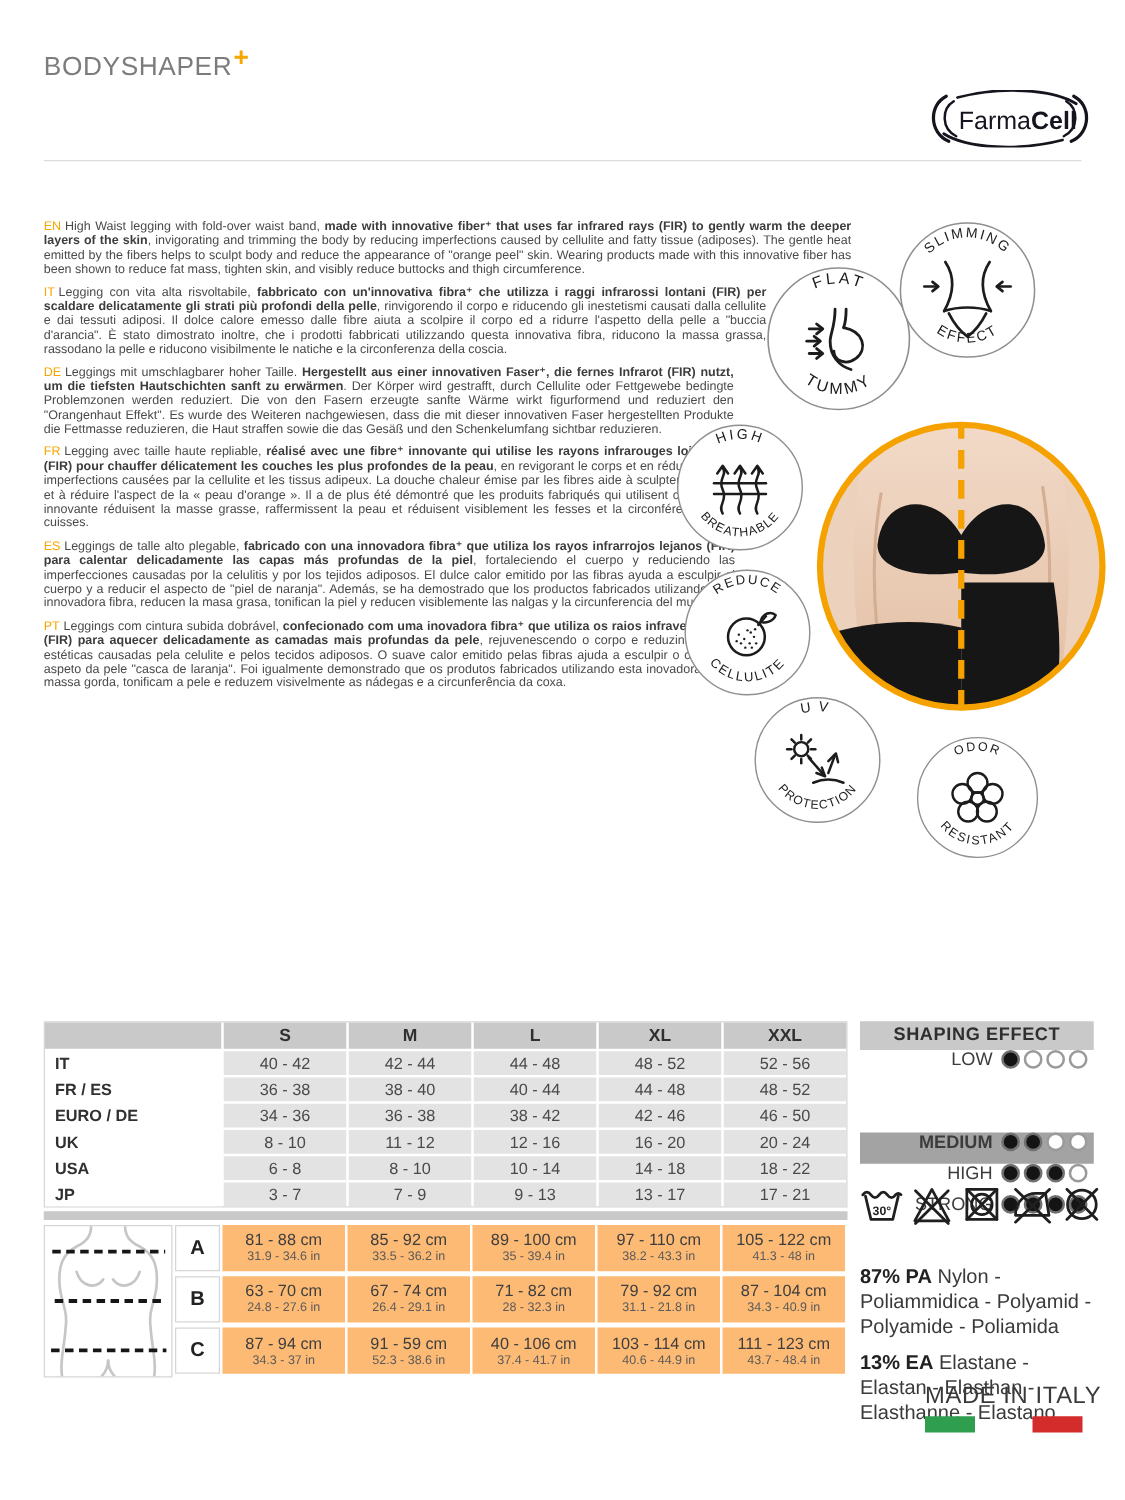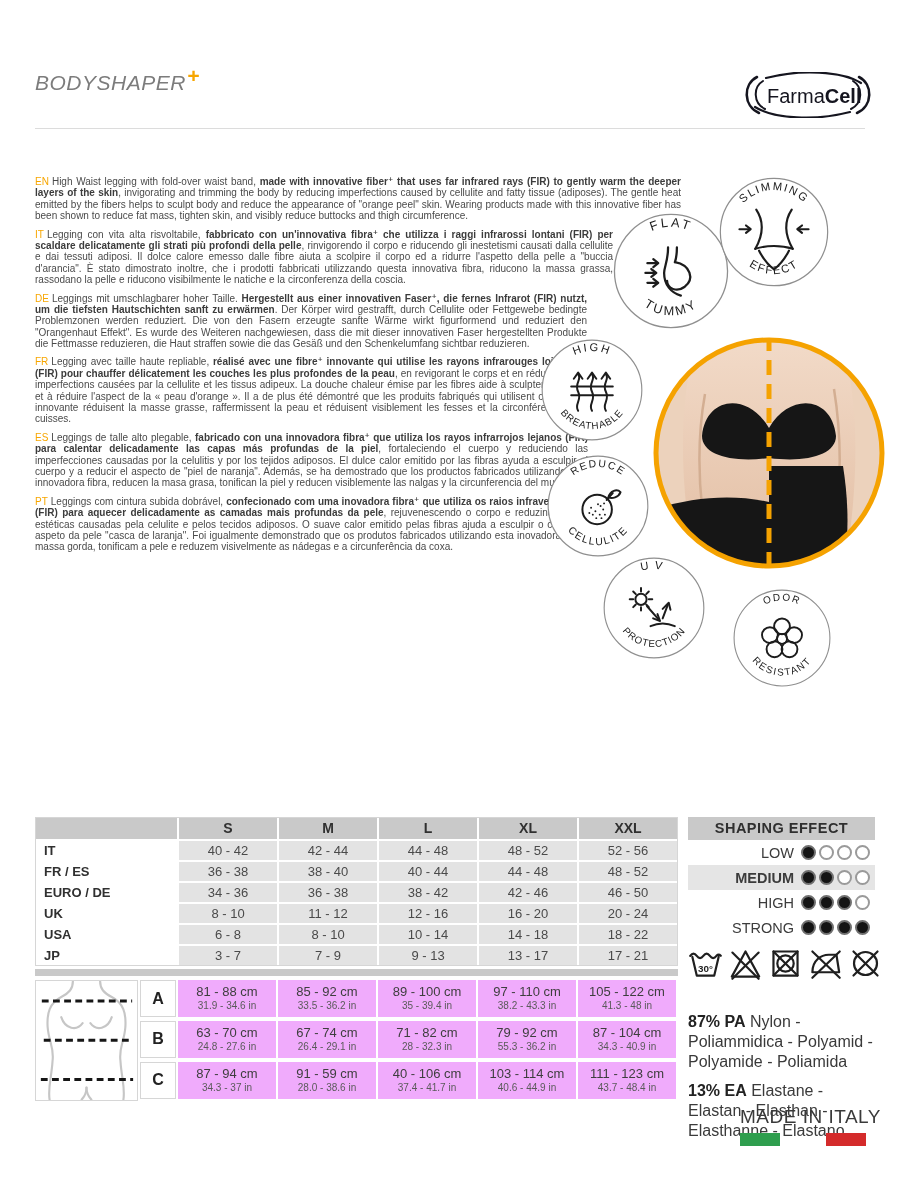--- a/index.html
+++ b/index.html
@@ -1,21 +1,21 @@
 <!DOCTYPE html>
 <html><head>
 <meta charset="utf-8">
 <style>
   html,body{margin:0;padding:0;background:#fff;}
   .page{position:relative;width:900px;height:1200px;background:#fff;overflow:hidden;
         font-family:"Liberation Sans","DejaVu Sans",sans-serif;color:#4a4a4a;}
   .abs{position:absolute;}
 
   
-  .brandline{left:35px;top:64px;font-size:21px;color:#7c7c7c;letter-spacing:.5px;font-style:italic;}
+  .brandline{left:35px;top:35px;font-size:21px;color:#7c7c7c;letter-spacing:.5px;}
   .brand-plus{color:#F7A600;font-weight:bold;font-size:21px;vertical-align:7px;margin-left:1px;}
   .product-title{left:33px;top:70px;font-size:42px;color:#8a8a8a;letter-spacing:2px;font-weight:400;}
   .head-rule{left:35px;top:128px;width:830px;height:1px;background:#dcdcdc;}
   .logo{left:740px;top:72px;width:136px;height:46px;}
   .logo svg{width:100%;height:100%;}
 
   
   .desc-col{left:35px;top:176px;width:650px;}
   p.desc{margin:0 0 7px 0;font-size:10px;line-height:1.14;text-align:justify;color:#4a4a4a;}
   p.desc .lang{color:#F7A600;margin-right:3px;}
@@ -40,31 +40,31 @@
                      font-size:13px;color:#4a4a4a;}
 
   .table-sep{left:35px;top:969px;width:643px;height:7px;background:#c9c9c9;}
 
   
   .meas-table{left:35px;top:980px;display:grid;grid-template-columns:103px 36px repeat(5,98px);gap:2px;background:#fff;}
   .meas-table .figcell{grid-row:1/4;background:#fff;border:1px solid #d6d6d6;box-sizing:border-box;}
   .meas-table .figcell svg{width:100%;height:100%;}
   .meas-table .mlabel{background:#fff;border:1px solid #d6d6d6;box-sizing:border-box;display:flex;
                       align-items:center;justify-content:center;font-weight:bold;font-size:16px;color:#222;height:37px;}
-  .meas-table .mcell{background:#f0abfc;height:37px;display:flex;flex-direction:column;
+  .meas-table .mcell{background:#fdba74;height:37px;display:flex;flex-direction:column;
                      align-items:center;justify-content:center;}
   .meas-table .cm{font-size:13px;color:#3e3e3e;line-height:1.15;}
   .meas-table .in{font-size:10px;color:#5a5a5a;line-height:1.15;}
 
   
   .shaping{left:688px;top:817px;width:187px;}
   .shaping .sh-title{background:#c9c9c9;height:23px;line-height:23px;text-align:center;
                      font-weight:bold;font-size:14.5px;color:#2f2f2f;letter-spacing:.5px;}
-  .sh-row{display:flex;align-items:center;justify-content:flex-end;height:25px;padding-right:5px;gap:7px;}
-  .sh-row.selected{background:#e5e5e5;}
+  .sh-row{display:flex;justify-content:flex-end;height:25px;padding-right:5px;gap:7px;}
+  .sh-row.selected{background:#a3a3a3;margin-top:41px;}
   .sh-row .sh-label{font-size:14.5px;color:#3c3c3c;}
   .sh-row.selected .sh-label{font-weight:bold;}
   .sh-dots{display:flex;gap:3px;}
   .dot{width:15px;height:15px;border-radius:50%;border:2.5px solid #9a9a9a;background:#fff;box-sizing:border-box;}
   .dot.filled{background:#141414;border-color:#707070;}
 
   
   .care-row{left:688px;top:946px;display:flex;gap:5px;}
   .care-row svg{width:35px;height:35px;}
   .ci{stroke:#1f1f1f;stroke-width:2;fill:none;stroke-linecap:round;stroke-linejoin:round;}
@@ -389,35 +389,35 @@
     <div class="mcell">
         <span class="cm">67 - 74 cm</span>
         <span class="in">26.4 - 29.1 in</span>
       </div>
     <div class="mcell">
         <span class="cm">71 - 82 cm</span>
         <span class="in">28 - 32.3 in</span>
       </div>
     <div class="mcell">
         <span class="cm">79 - 92 cm</span>
-        <span class="in">55.3 - 36.2 in</span>
+        <span class="in">31.1 - 21.8 in</span>
       </div>
     <div class="mcell">
         <span class="cm">87 - 104 cm</span>
         <span class="in">34.3 - 40.9 in</span>
       </div>
 
     <div class="mlabel">C</div>
     <div class="mcell">
         <span class="cm">87 - 94 cm</span>
         <span class="in">34.3 - 37 in</span>
       </div>
     <div class="mcell">
         <span class="cm">91 - 59 cm</span>
-        <span class="in">28.0 - 38.6 in</span>
+        <span class="in">52.3 - 38.6 in</span>
       </div>
     <div class="mcell">
         <span class="cm">40 - 106 cm</span>
         <span class="in">37.4 - 41.7 in</span>
       </div>
     <div class="mcell">
         <span class="cm">103 - 114 cm</span>
         <span class="in">40.6 - 44.9 in</span>
       </div>
     <div class="mcell">

